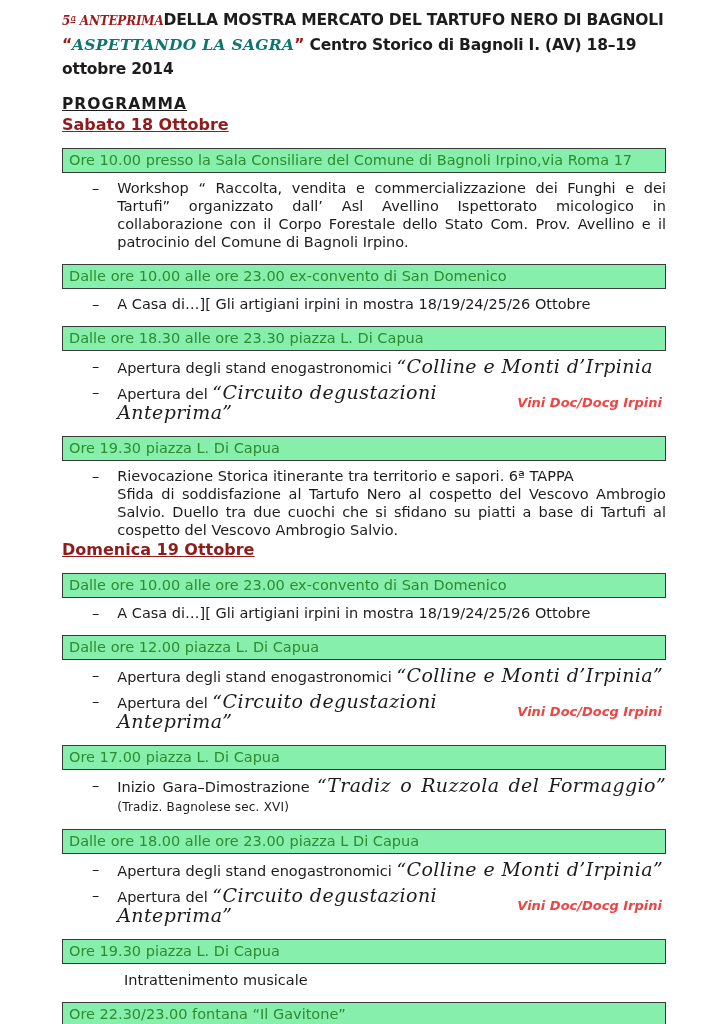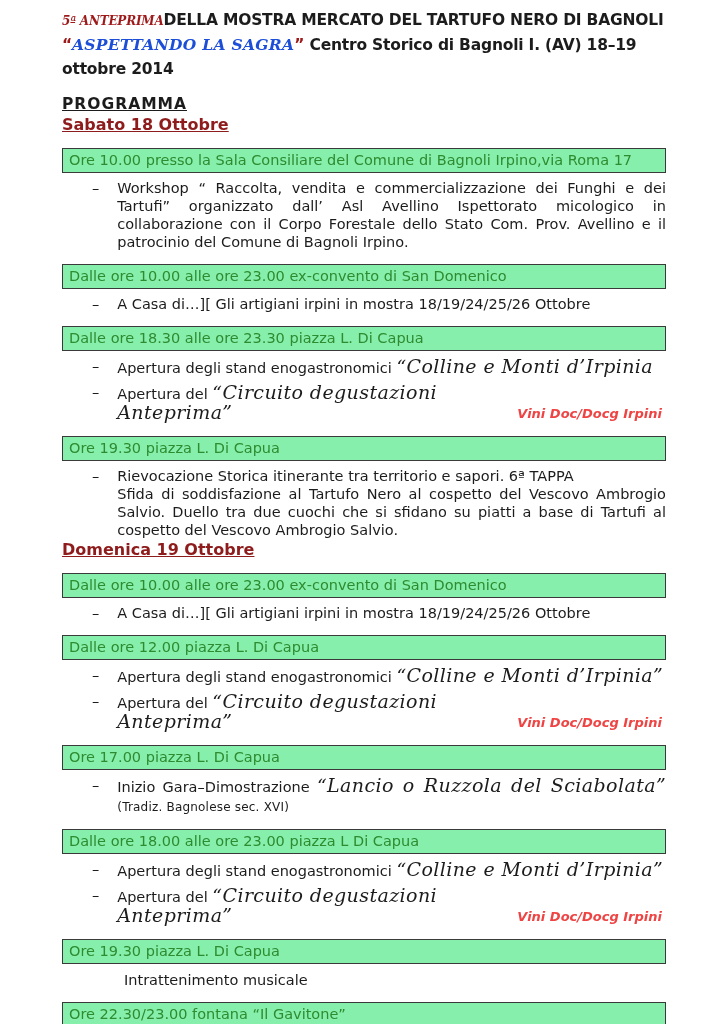--- a/index.html
+++ b/index.html
@@ -6,35 +6,35 @@
   body{
     width:724px;height:1024px;background:#ffffff;overflow:hidden;
     font-family:"DejaVu Sans","Liberation Sans",sans-serif;
     color:#1c1c1c;font-size:14.5px;line-height:18px;
   }
   .page{padding:8px 58px 0 62px;}
   
   .title-line{font-weight:bold;font-size:15.5px;line-height:24px;letter-spacing:-0.2px;}
   .edition{color:#9e1a1a;font-style:italic;font-size:12px;font-family:"DejaVu Serif",serif;font-weight:bold;}
   .quote-red{color:#9e1a1a;font-weight:bold;}
-  .sagra{color:#1d4ed8;font-style:italic;font-size:15.5px;font-family:"DejaVu Serif",serif;font-weight:bold;letter-spacing:0.3px;}
+  .sagra{color:#0f766e;font-style:italic;font-size:15.5px;font-family:"DejaVu Serif",serif;font-weight:bold;letter-spacing:0.3px;}
   .programma{text-align:left;font-weight:bold;font-size:15.5px;letter-spacing:1px;text-decoration:underline;margin-top:13px;line-height:20px;}
   
   .day-heading{color:#8e1c1c;font-weight:bold;font-size:16px;text-decoration:underline;margin-top:1px;line-height:20px;}
   
   .time-box{
     border:1px solid #3a3a3a;color:#2e8b30;font-size:14.5px;
     padding:2px 6px 3px 6px;margin-top:13px;line-height:18px;background:#86efac;
   }
   
   .bullet{display:flex;margin:6px 0 0 30px;gap:18px;}
   .dash{flex:0 0 auto;}
   .content{flex:1 1 auto;min-width:0;}
   .justify{text-align:justify;}
-  .split{display:flex;justify-content:space-between;align-items:flex-end;gap:8px;}
+  .split{display:flex;justify-content:space-between;align-items:center;gap:8px;}
   .plainline{margin:7px 0 0 62px;}
   .script{font-family:"DejaVu Serif",serif;font-style:italic;font-size:19px;letter-spacing:0.4px;}
   .red-label{color:#ef4444;font-style:italic;font-weight:bold;font-size:13px;white-space:nowrap;padding-right:4px;}
   .small-note{font-size:12px;letter-spacing:0.2px;}
 </style>
 </head>
 <body>
 
 <div class="page">
 
@@ -99,21 +99,21 @@
     <span class="dash">–</span>
     <div class="content split">
       <span><span>Apertura del </span><span class="script">“Circuito degustazioni Anteprima”</span></span>
       <span class="red-label">Vini Doc/Docg Irpini</span>
     </div>
   </div>
 
   <div class="time-box">Ore 17.00 piazza L. Di Capua</div>
   <div class="bullet">
     <span class="dash">–</span>
-    <div class="content justify"><span>Inizio Gara–Dimostrazione </span><span class="script">“Lancio o Ruzzola del Sciabolata”</span><span class="small-note"> (Tradiz. Bagnolese sec. XVI)</span></div>
+    <div class="content justify"><span>Inizio Gara–Dimostrazione </span><span class="script">“Tradiz o Ruzzola del Formaggio”</span><span class="small-note"> (Tradiz. Bagnolese sec. XVI)</span></div>
   </div>
 
   <div class="time-box">Dalle ore 18.00 alle ore 23.00 piazza L Di Capua</div>
   <div class="bullet">
     <span class="dash">–</span>
     <div class="content"><span>Apertura degli stand enogastronomici </span><span class="script">“Colline e Monti  d’Irpinia”</span></div>
   </div>
   <div class="bullet">
     <span class="dash">–</span>
     <div class="content split">

